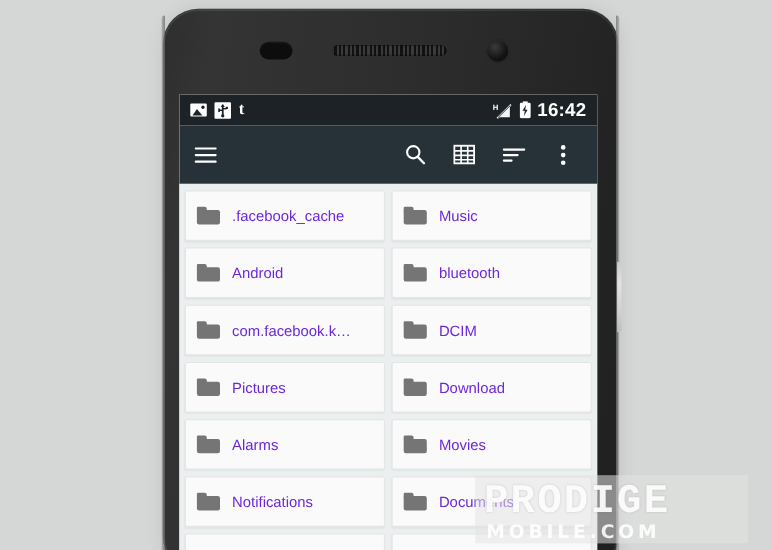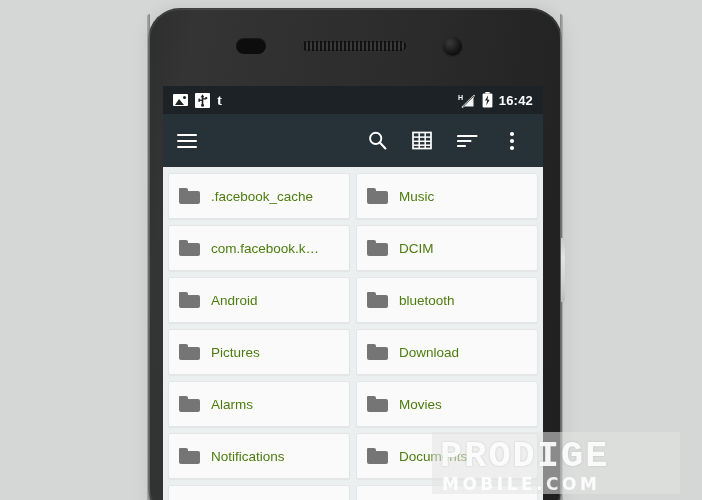--- a/index.html
+++ b/index.html
@@ -132,21 +132,21 @@
     width:3px;height:3px;border-radius:50%;
     background:#1c2226;
   }
   .icon-usb-box {
     width: 15px; height: 15px;
     background: #fff;
     border-radius: 1px;
     position: relative;
   }
   .sb-time {
-    font-size: 13px;
+    font-size: 17px;
     font-weight: bold;
     letter-spacing: .2px;
     color: #ffffff;
     font-family: "Liberation Sans", sans-serif;
   }
   .tglyph {
     font-size: 15px; font-weight: bold; color:#fff;
     line-height: 1; font-family:"Liberation Serif", serif;
   }
 
@@ -205,21 +205,21 @@
   }
   .folder-ic::after {
     content:"";
     position:absolute; left:0; top:3px;
     width:21px; height:13px;
     background:#757575;
     border-radius:1px 2px 2px 2px;
   }
   .fname {
     font-size: 13.5px;
-    color: #4d7c0f;
+    color: #6d28d9;
     white-space: nowrap;
     overflow: hidden;
     text-overflow: ellipsis;
     font-family: "Liberation Sans", sans-serif;
   }
 
   
   .watermark {
     position: absolute;
     left: 432px; top: 432px;
@@ -364,36 +364,36 @@
         </div>
         <div class="card">
           <span class="folder-ic"></span>
           <span class="fname">Music</span>
         </div>
       </div>
 
       <div class="row">
         <div class="card">
           <span class="folder-ic"></span>
+          <span class="fname">Android</span>
+        </div>
+        <div class="card">
+          <span class="folder-ic"></span>
+          <span class="fname">bluetooth</span>
+        </div>
+      </div>
+
+      <div class="row">
+        <div class="card">
+          <span class="folder-ic"></span>
           <span class="fname">com.facebook.k…</span>
         </div>
         <div class="card">
           <span class="folder-ic"></span>
           <span class="fname">DCIM</span>
-        </div>
-      </div>
-
-      <div class="row">
-        <div class="card">
-          <span class="folder-ic"></span>
-          <span class="fname">Android</span>
-        </div>
-        <div class="card">
-          <span class="folder-ic"></span>
-          <span class="fname">bluetooth</span>
         </div>
       </div>
 
       <div class="row">
         <div class="card">
           <span class="folder-ic"></span>
           <span class="fname">Pictures</span>
         </div>
         <div class="card">
           <span class="folder-ic"></span>

